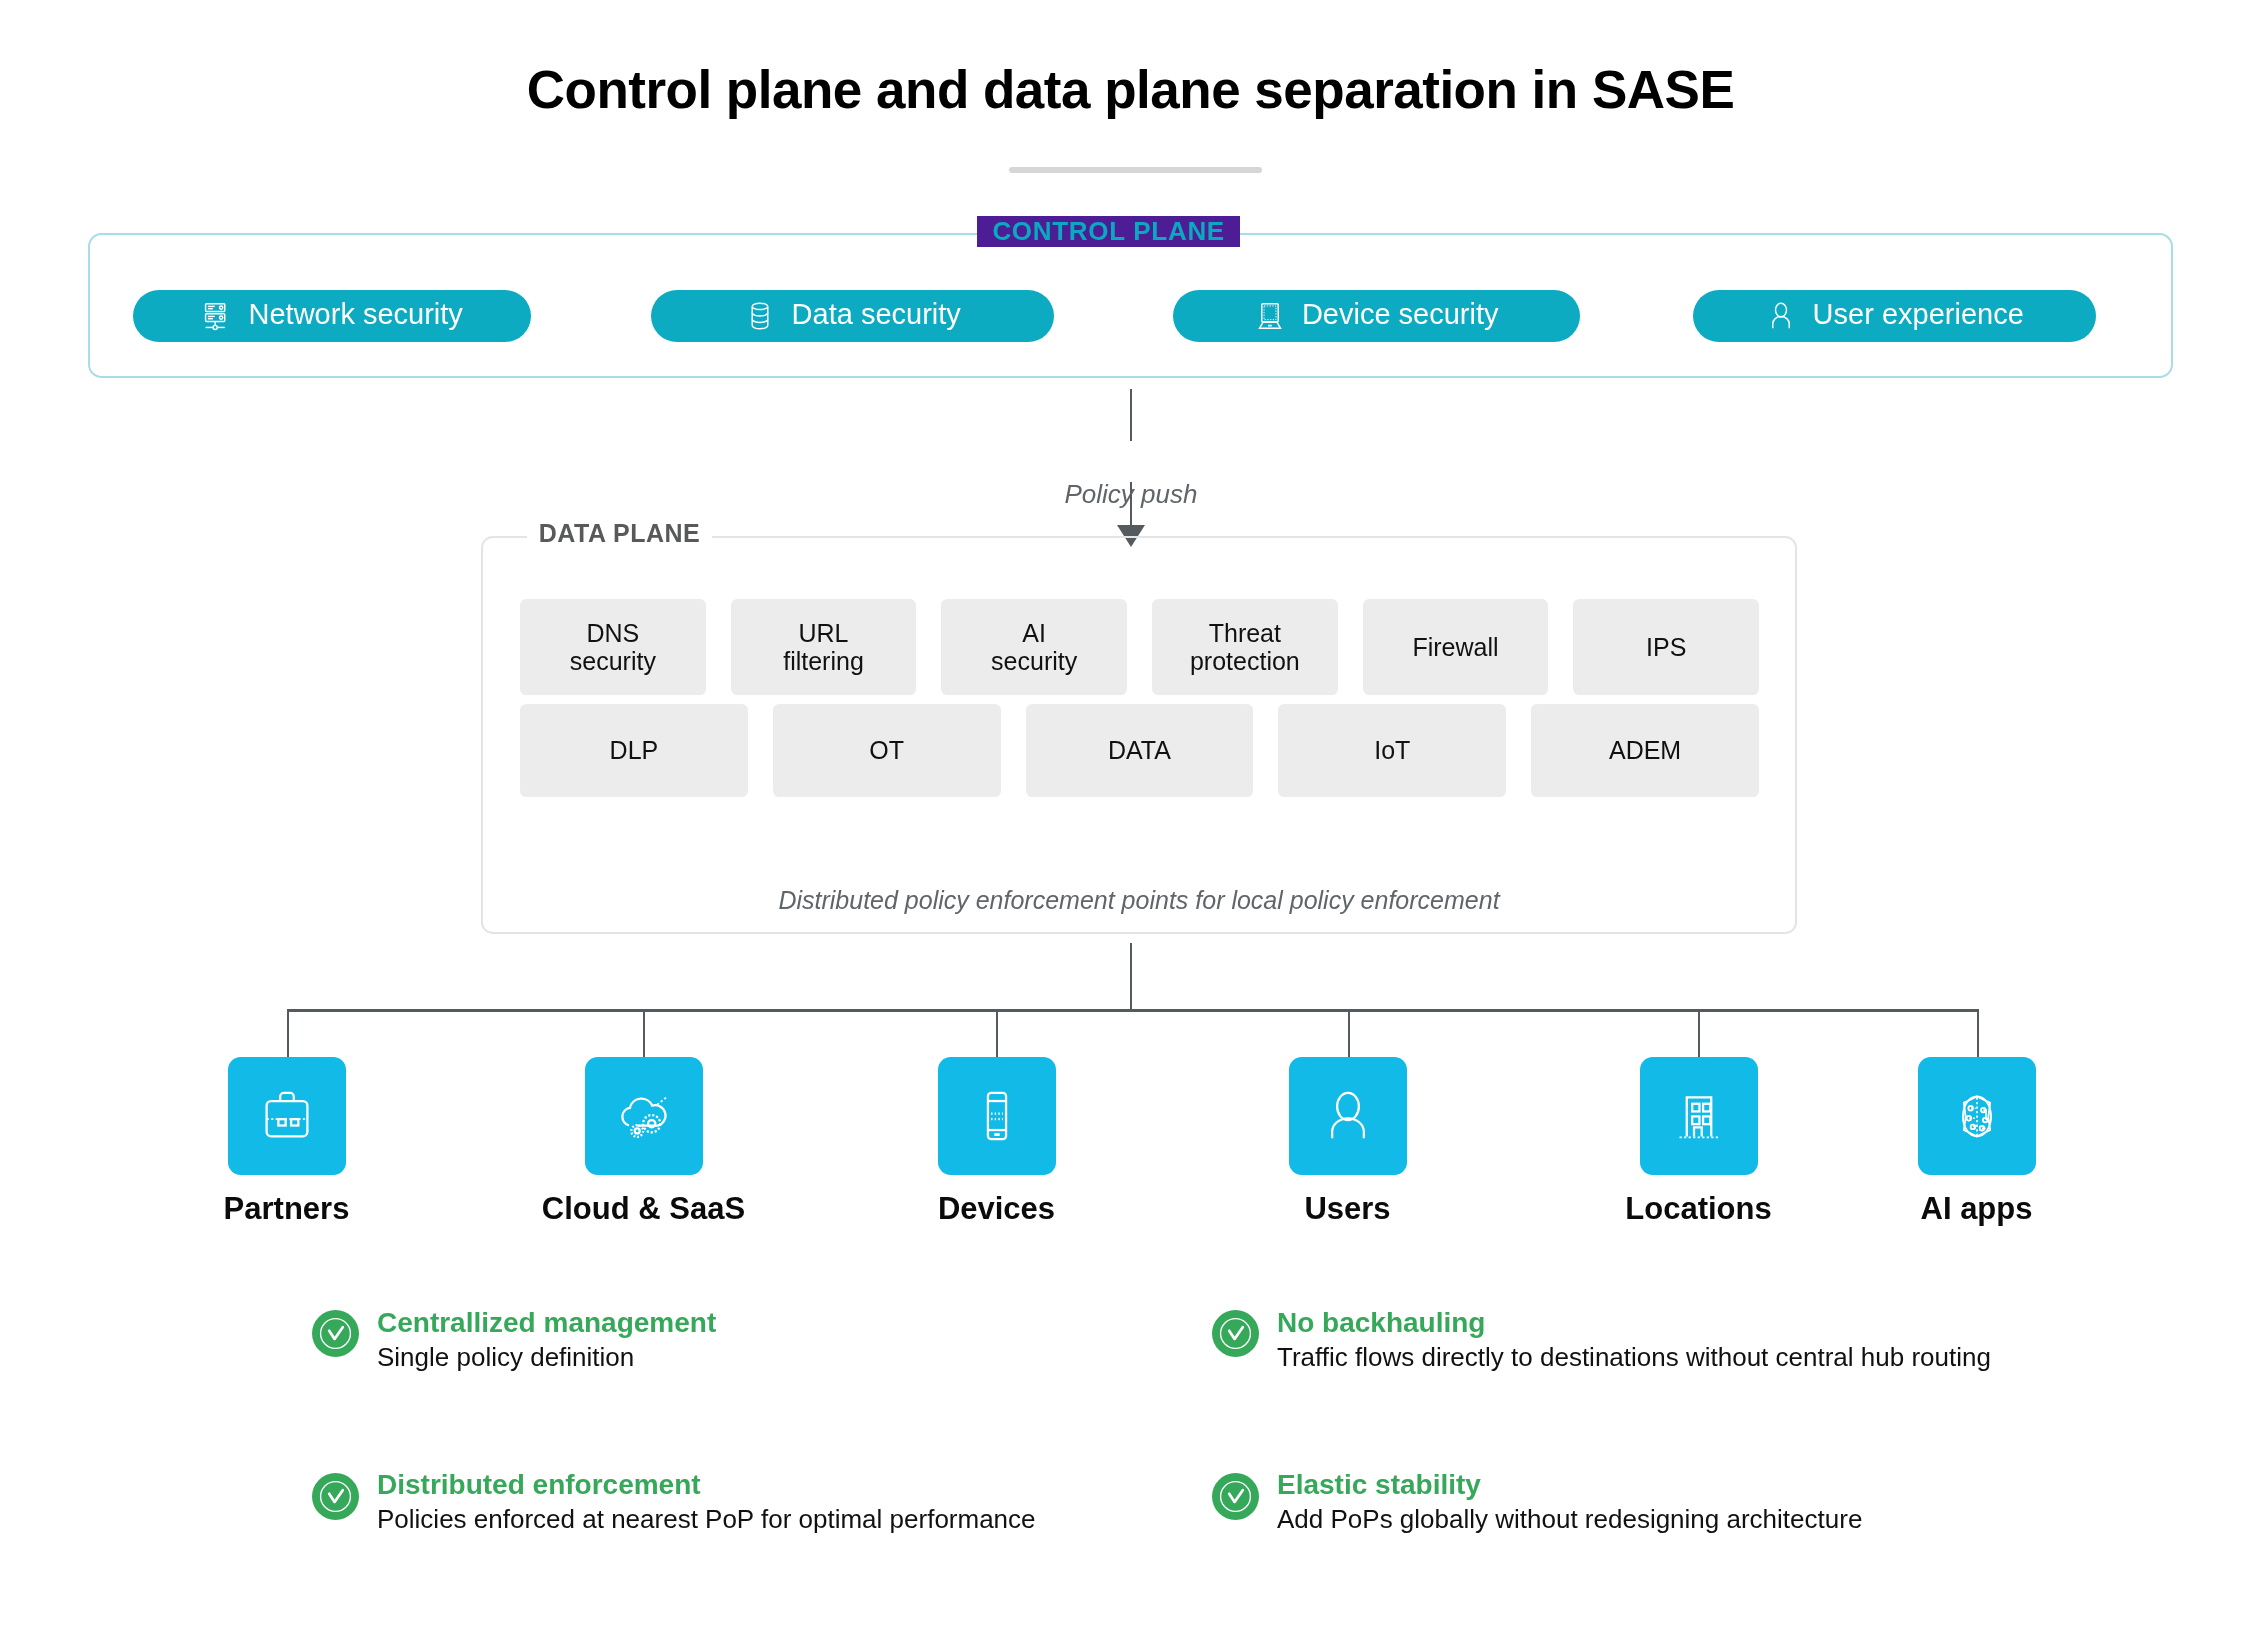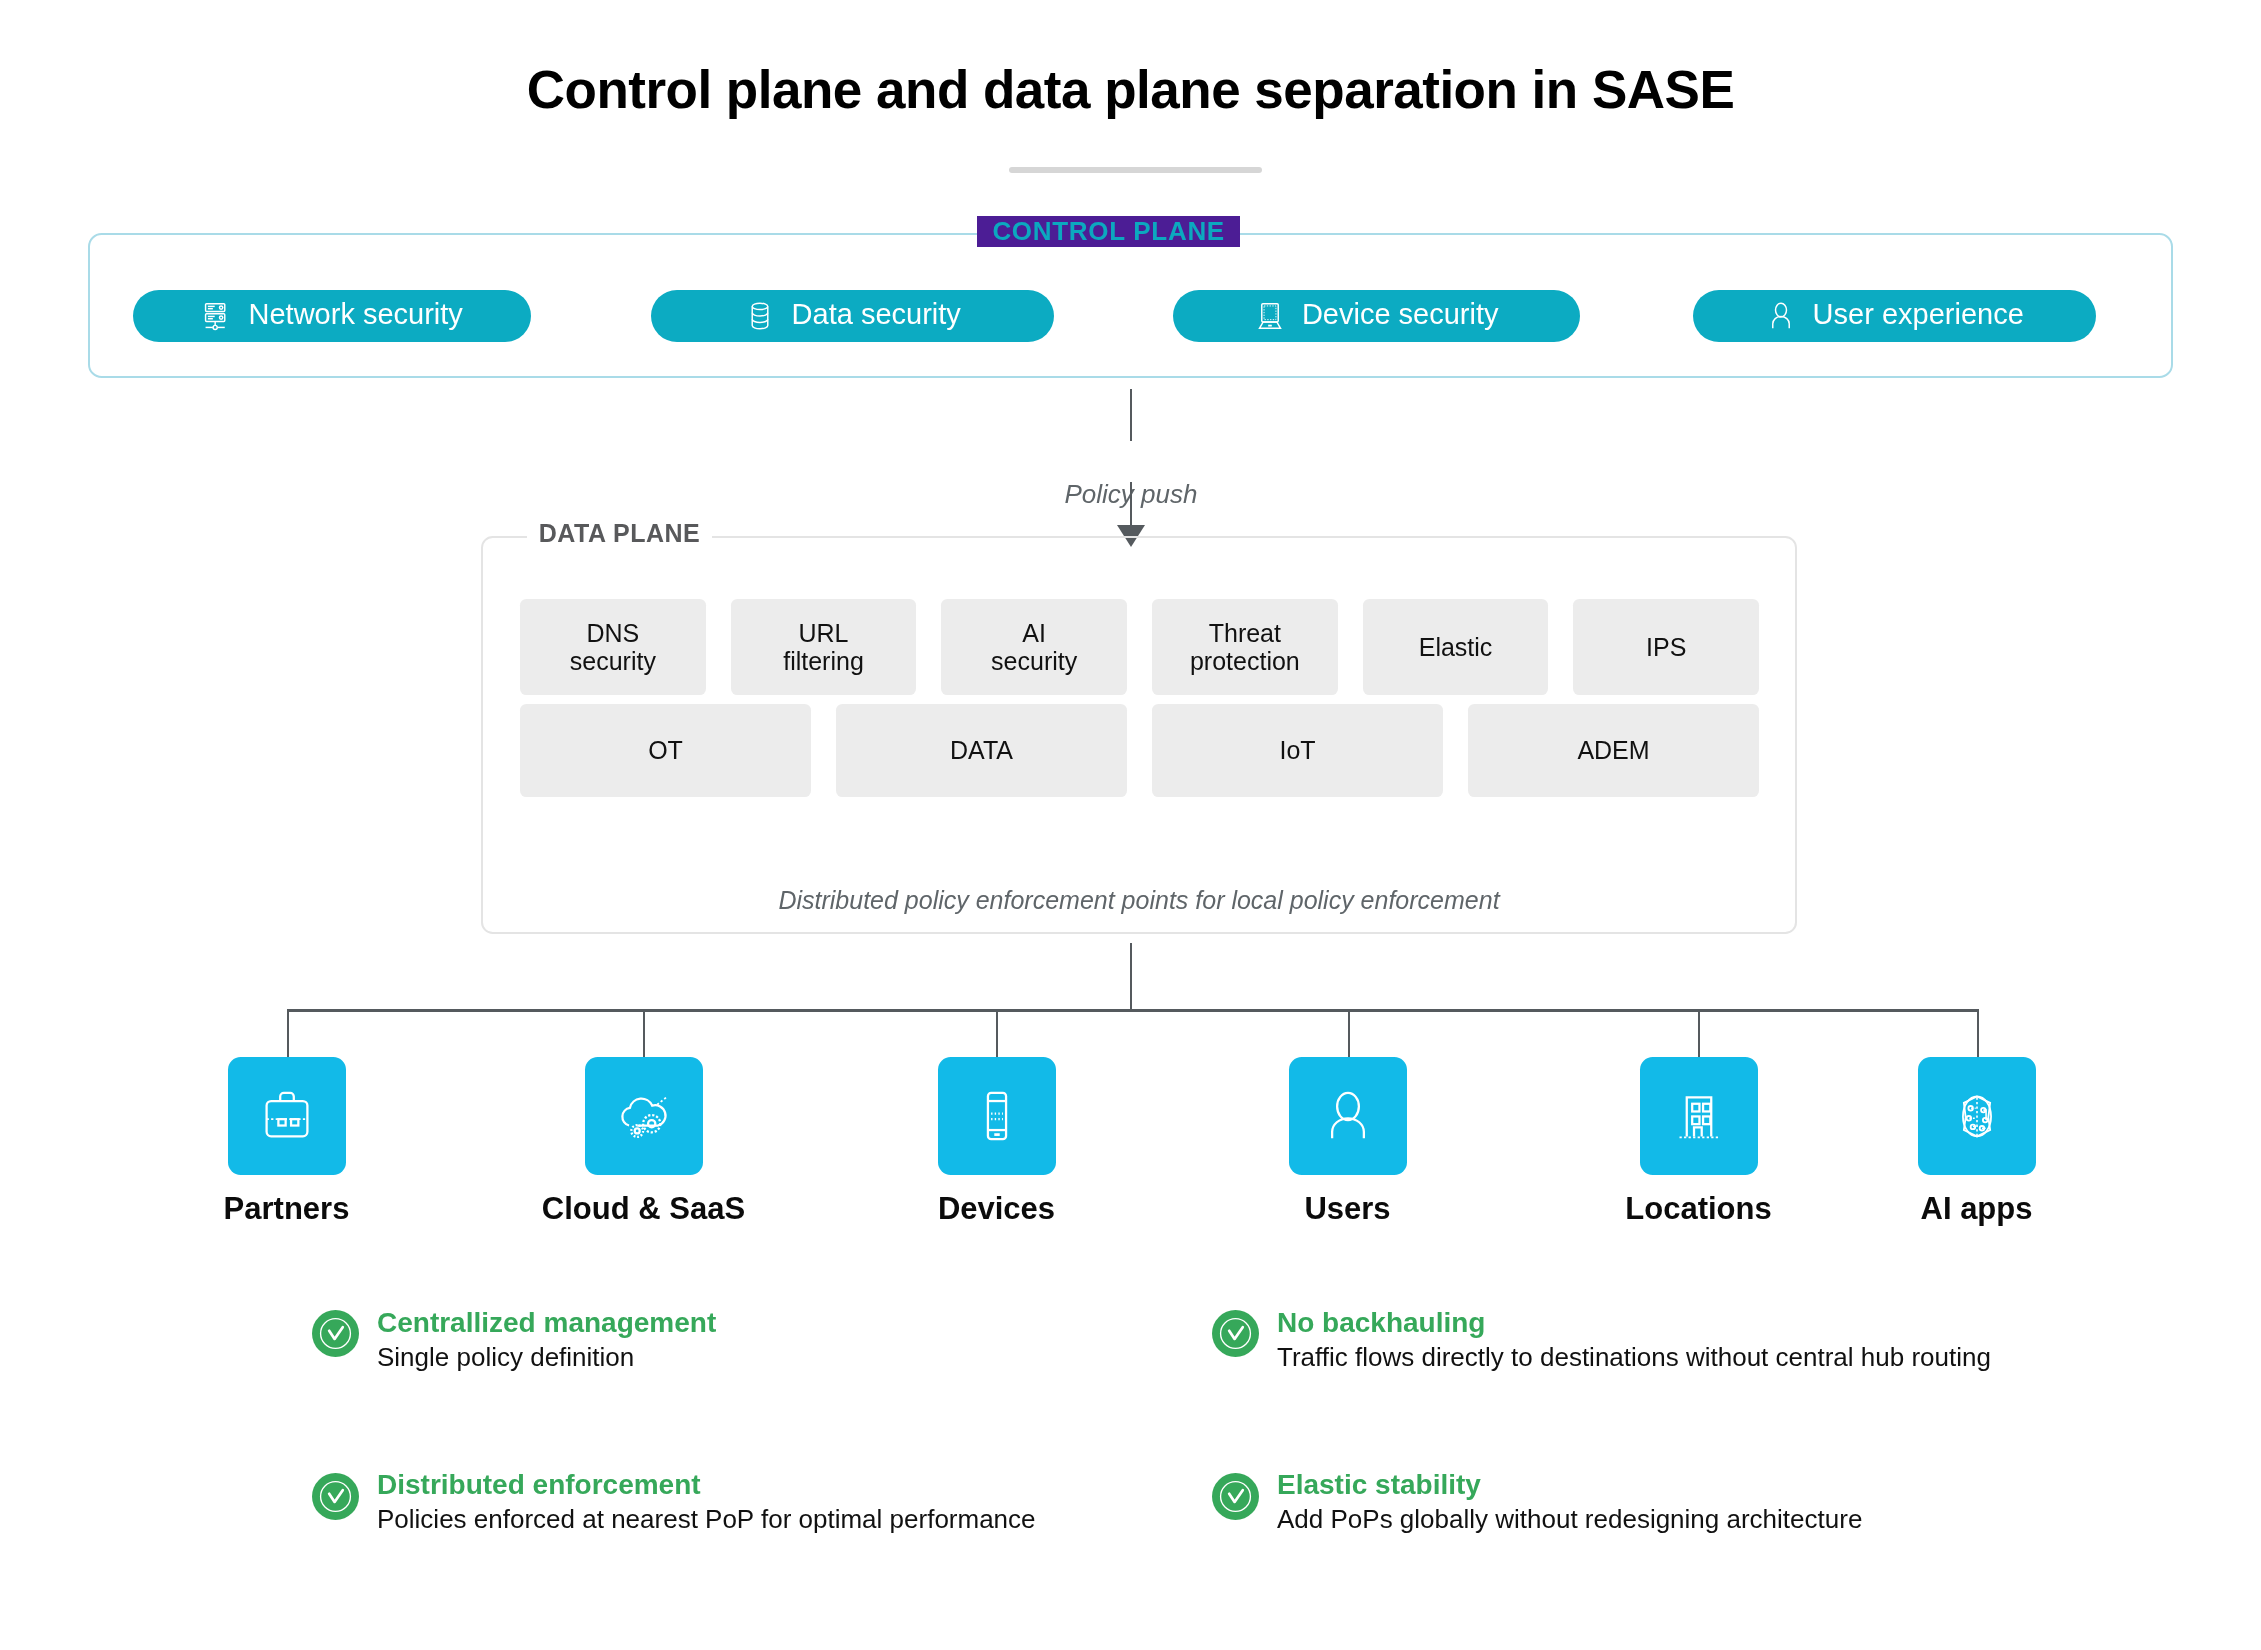--- a/index.html
+++ b/index.html
@@ -246,24 +246,25 @@
 
   <div class="dp-panel"></div>
   <div class="dp-legend">DATA PLANE</div>
 
   <div class="dp-grid">
     <div class="dp-row r1">
       <div class="dp-cell">DNS<br>security</div>
       <div class="dp-cell">URL<br>filtering</div>
       <div class="dp-cell">AI<br>security</div>
       <div class="dp-cell">Threat<br>protection</div>
-      <div class="dp-cell">Elastic</div>
+      <div class="dp-cell">Firewall</div>
       <div class="dp-cell">IPS</div>
     </div>
     <div class="dp-row r2">
+      <div class="dp-cell">DLP</div>
       <div class="dp-cell">OT</div>
       <div class="dp-cell">DATA</div>
       <div class="dp-cell">IoT</div>
       <div class="dp-cell">ADEM</div>
     </div>
   </div>
 
   <div class="dp-caption">Distributed policy enforcement points for local policy enforcement</div>
 
   <div class="bus-stem"></div>

